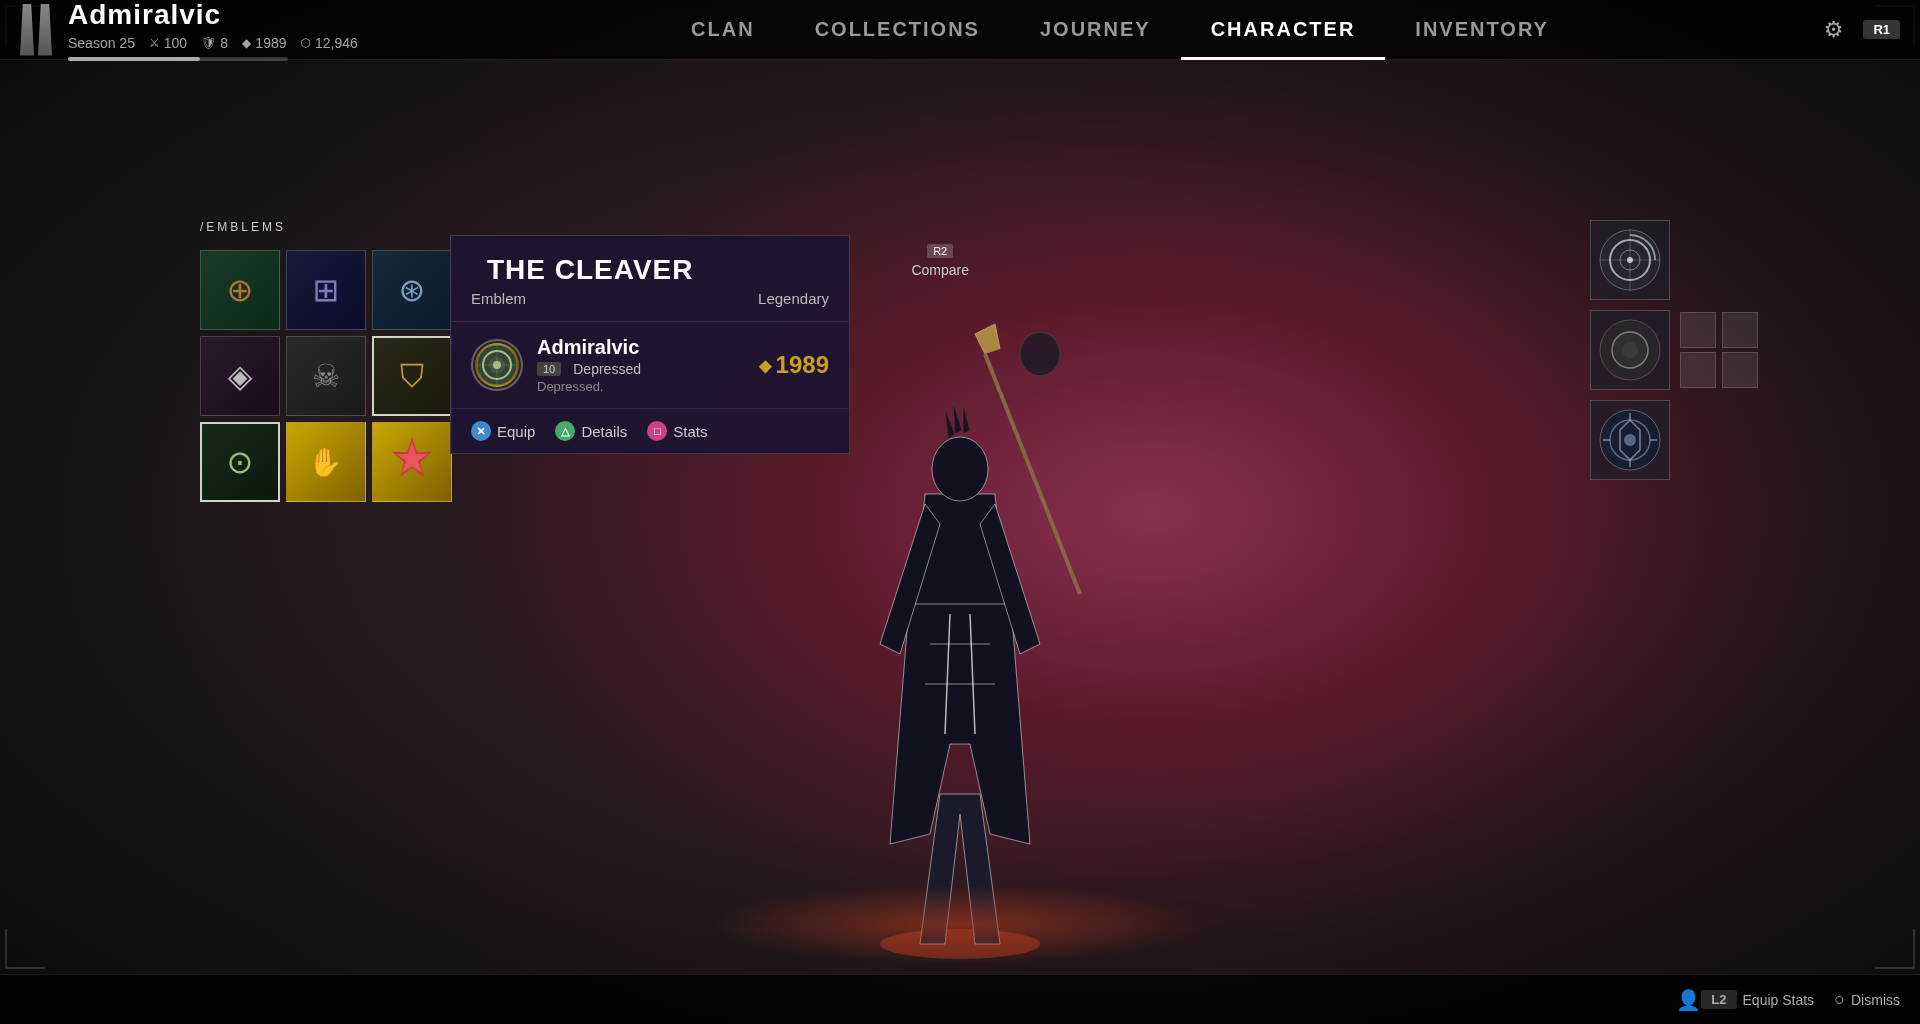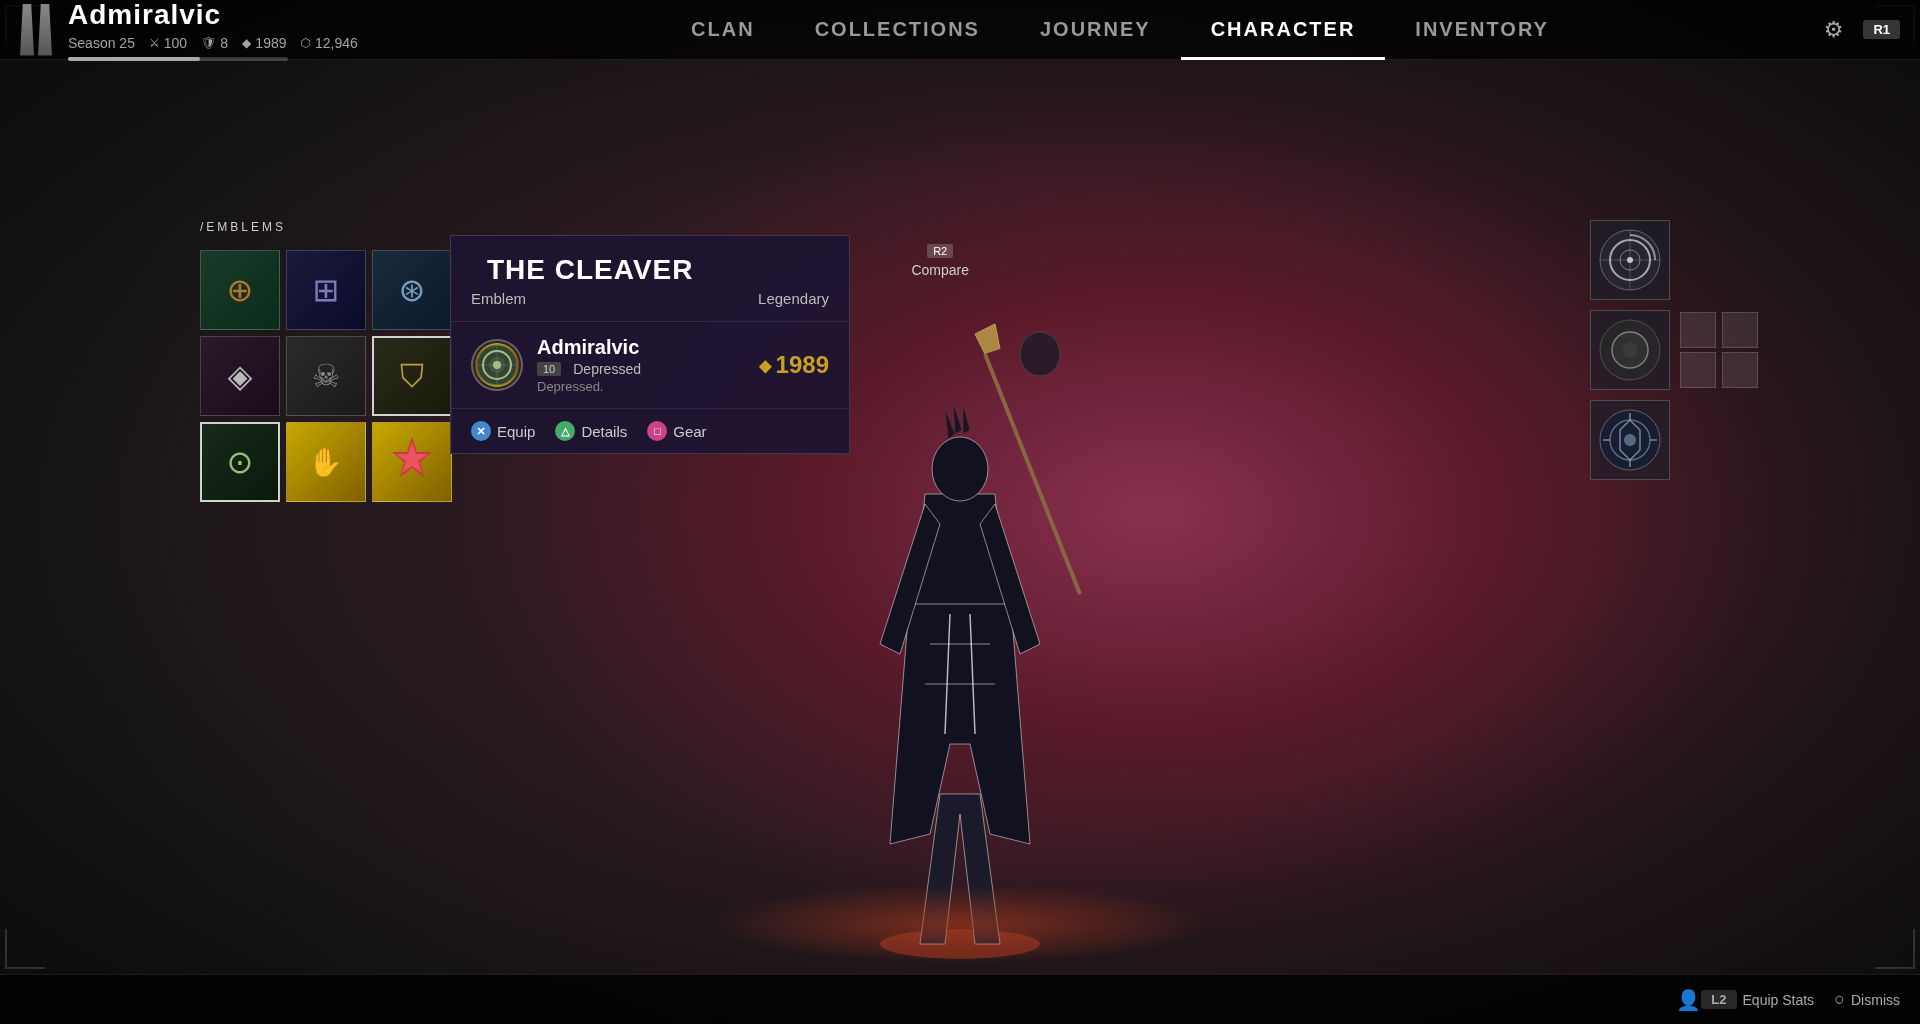--- a/index.html
+++ b/index.html
@@ -672,21 +672,21 @@
       <div class="action-btn">
         <span class="btn-badge cross">✕</span>
         <span>Equip</span>
       </div>
       <div class="action-btn">
         <span class="btn-badge triangle">△</span>
         <span>Details</span>
       </div>
       <div class="action-btn">
         <span class="btn-badge square">□</span>
-        <span>Gear</span>
+        <span>Stats</span>
       </div>
     </div>
   </div>
 
   <div class="character-area">
     <svg style="position:absolute; bottom:50px; left:50%; transform:translateX(-50%);" width="320" height="680" viewBox="0 0 320 680">
 
       <ellipse cx="160" cy="650" rx="80" ry="15" fill="rgba(180,60,30,0.5)"></ellipse>
 
       <path d="M 140,500 L 120,650 L 145,650 L 160,520 L 175,650 L 200,650 L 180,500 Z" fill="#1a1a2a" stroke="#ffffff" stroke-width="0.5"></path>

